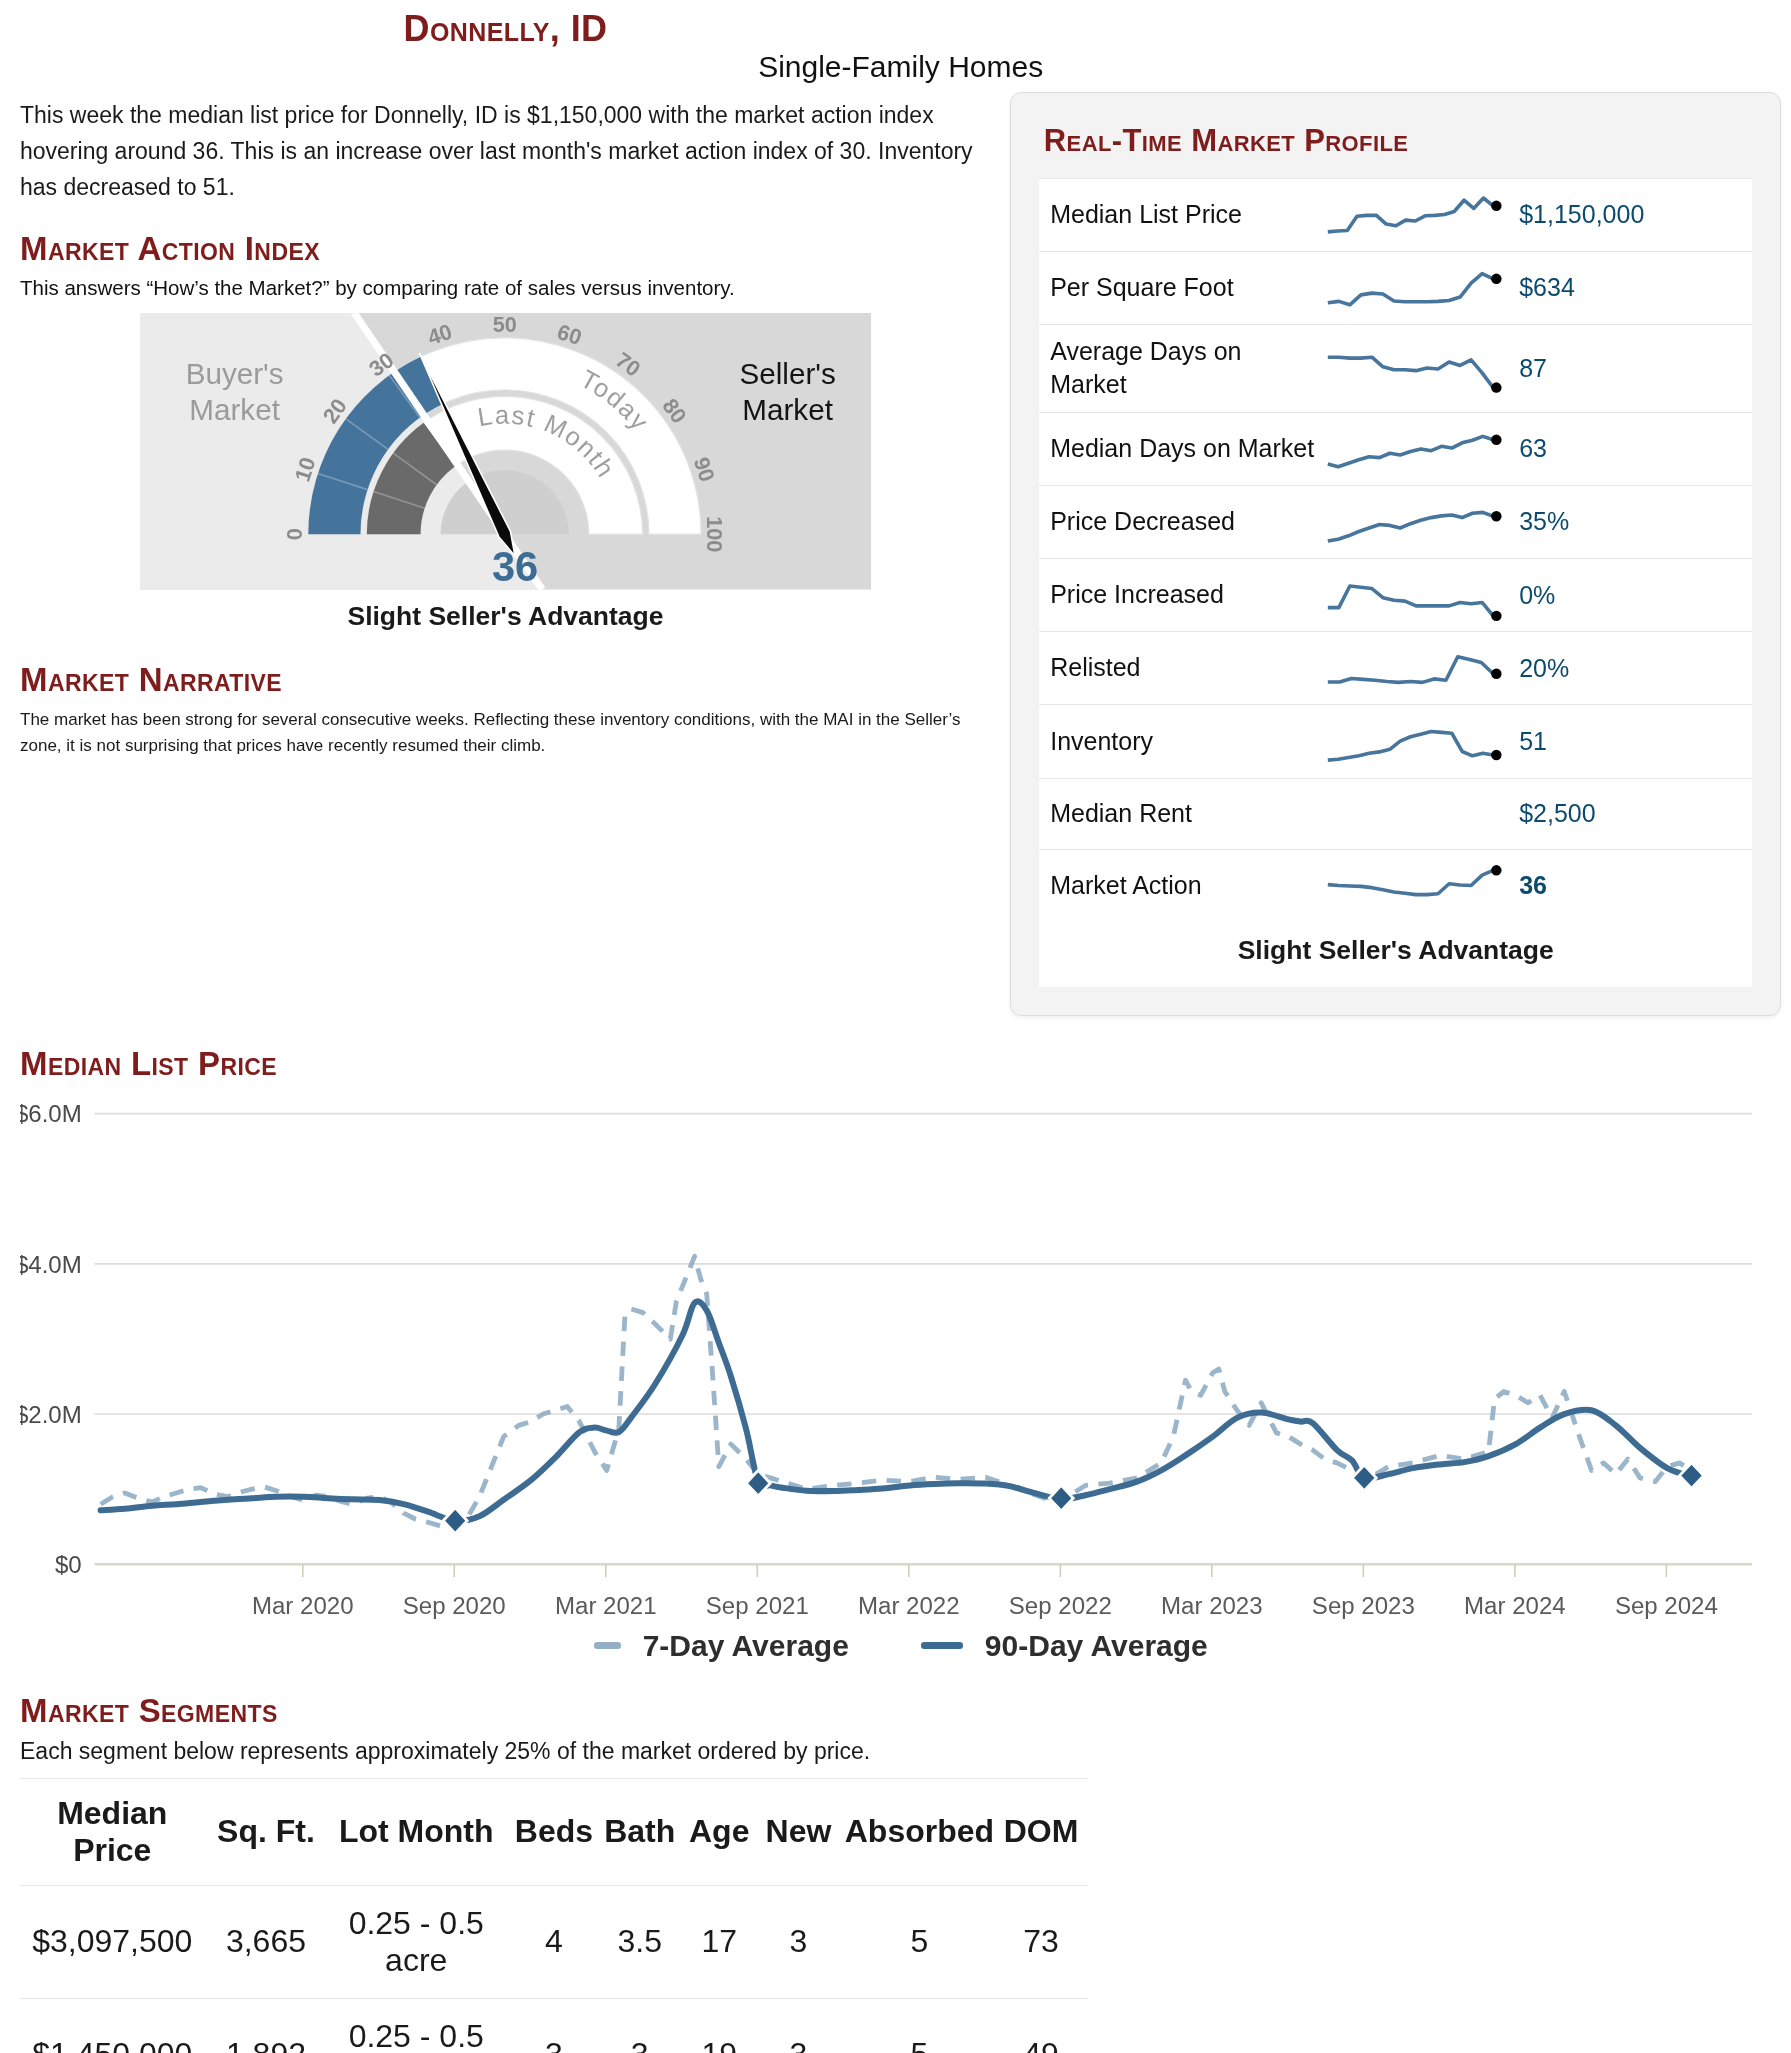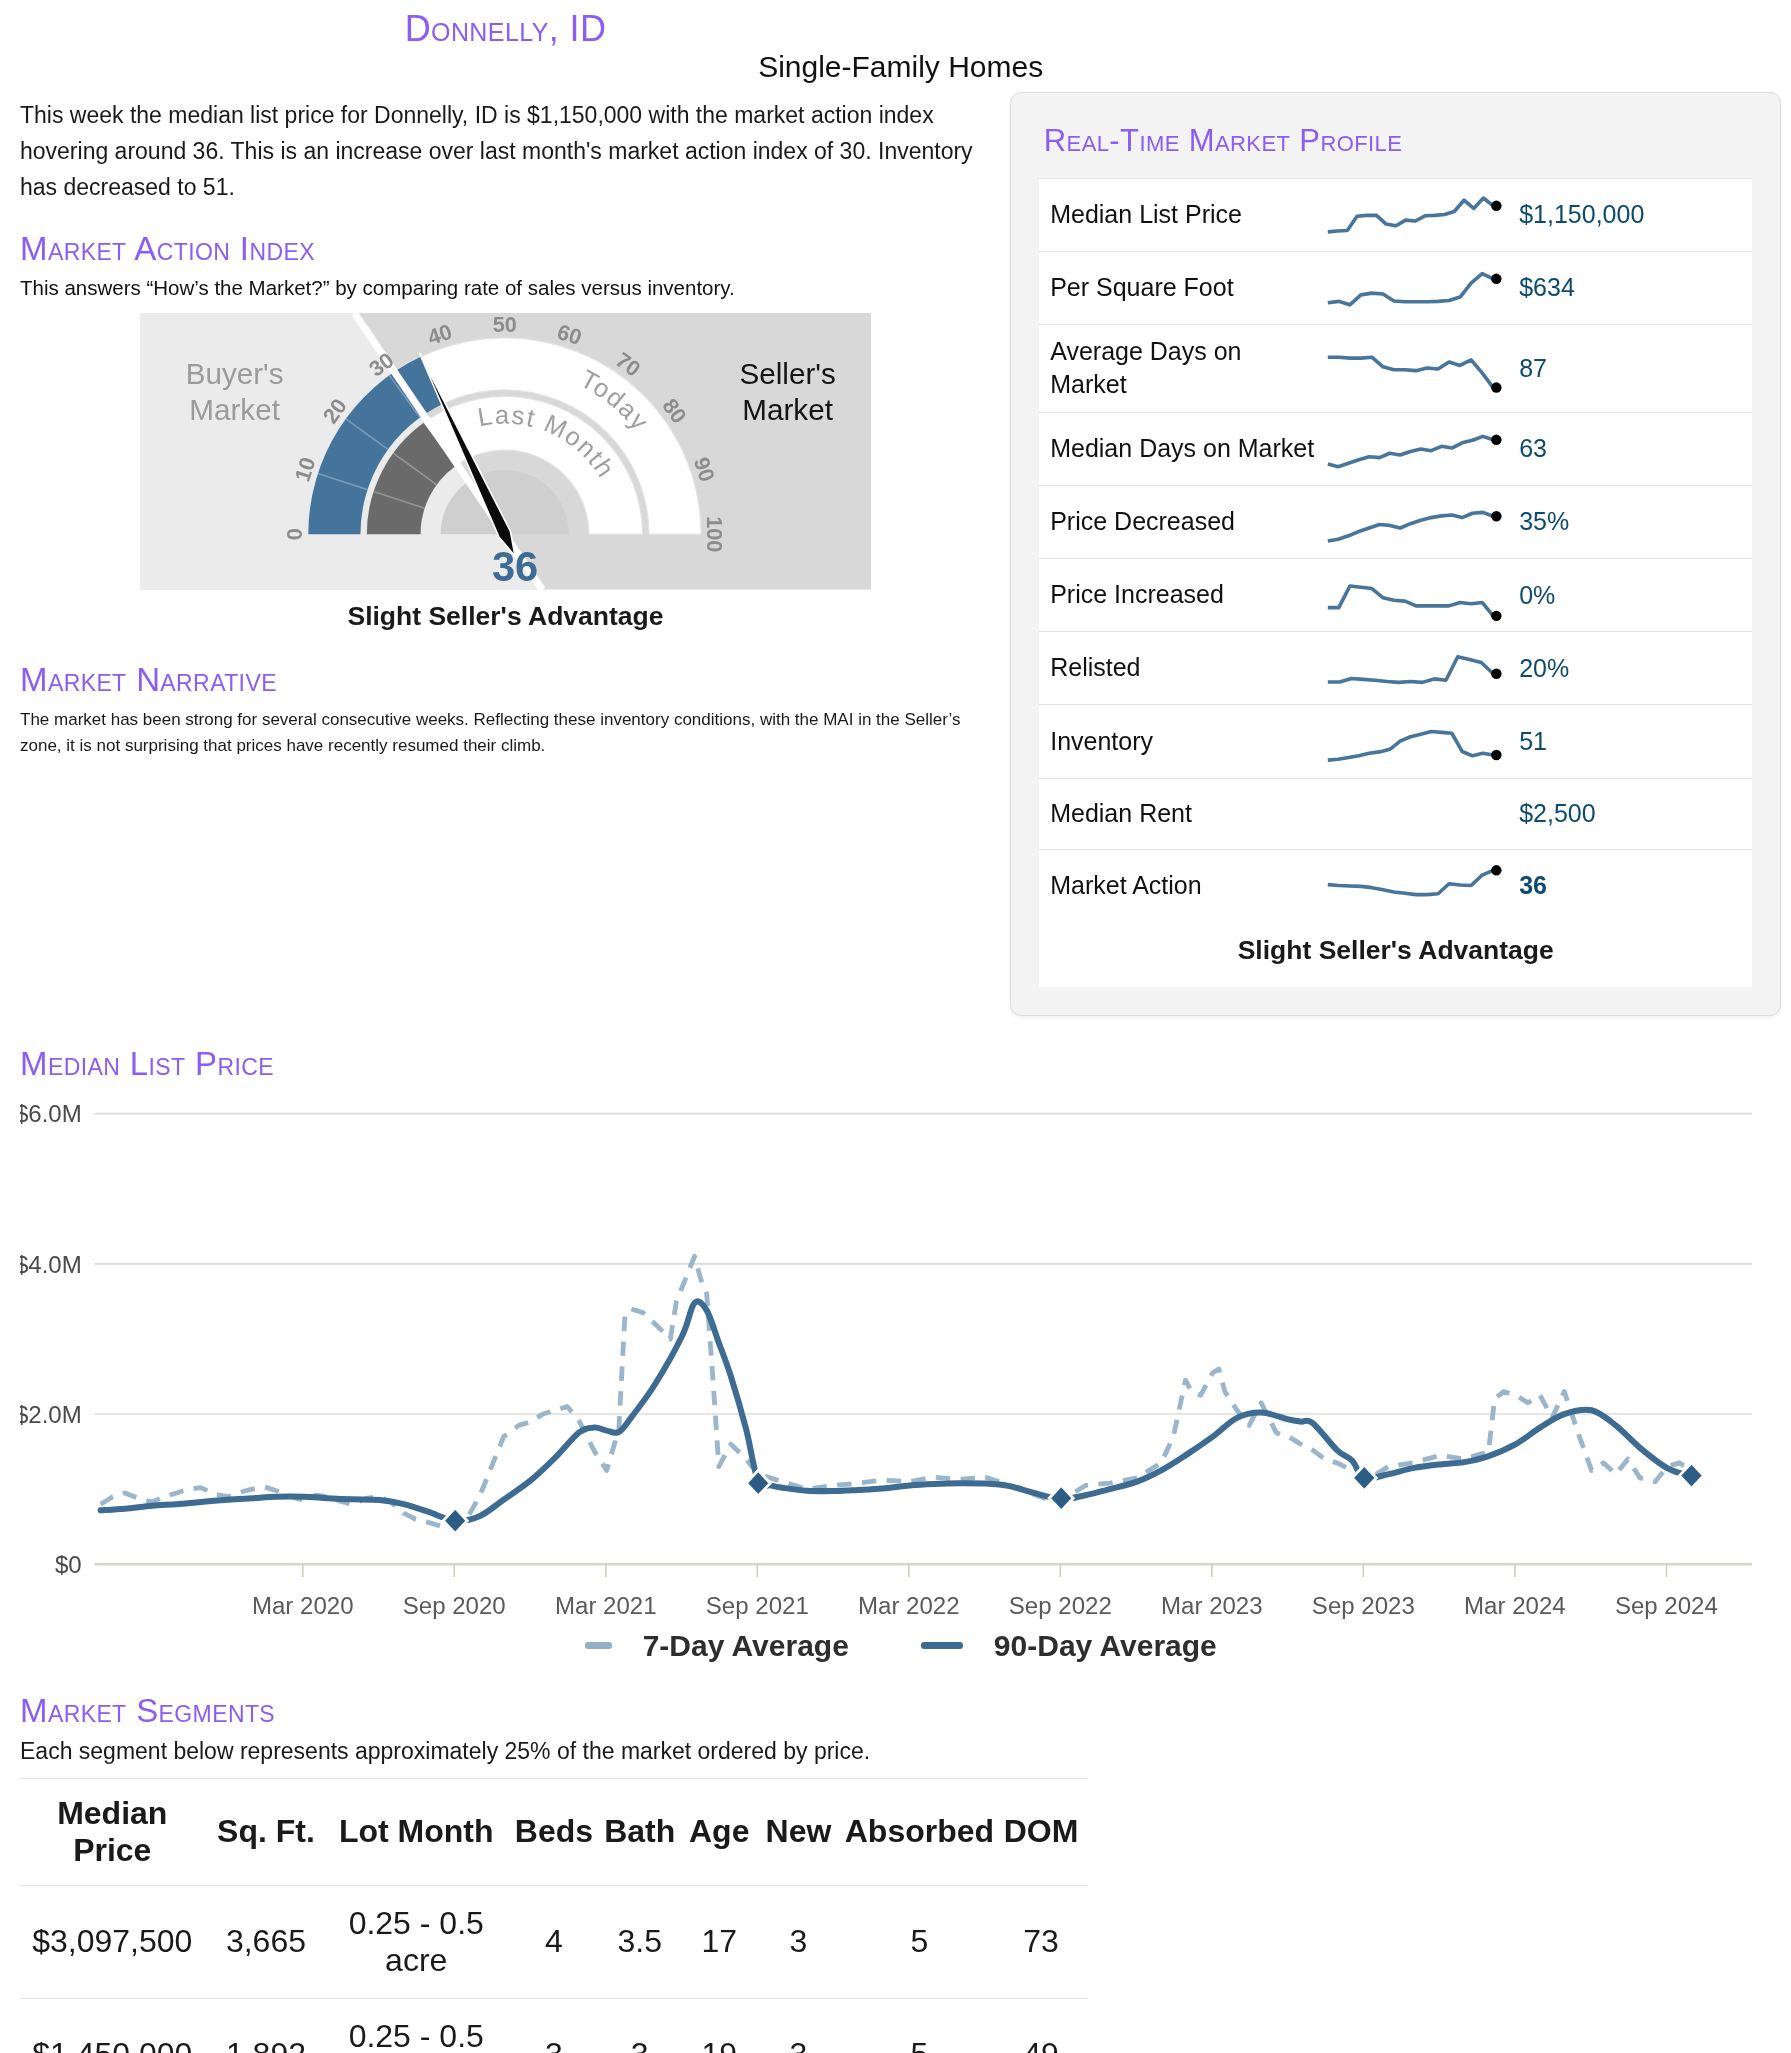--- a/index.html
+++ b/index.html
@@ -1,19 +1,19 @@
 <!DOCTYPE html>
 <html style="font-size:13px"><head>
 <meta charset="utf-8">
 <style>
   html,body{margin:0;padding:0}
   body{width:1791px;height:2053px;overflow:hidden;background:#fff;
        font-family:"Liberation Sans",sans-serif;color:#1a1a1a}
   .page{padding:4.8px 9.6px 0 20px}
-  .sc{font-variant:small-caps;font-weight:400;color:#8b5cf6;letter-spacing:0.4px}
+  .sc{font-variant:small-caps;font-weight:700;color:#7f1d1d;letter-spacing:0.4px}
   .h1{font-size:36px;text-align:center;width:971px;margin:3.2px 0 0}
   .subtitle{font-size:30px;text-align:center;margin:0 0 8px;font-weight:400;color:#111}
   .cols{display:flex;gap:19px;align-items:flex-start}
   .left{width:971px;flex:0 0 auto}
   .right{flex:1 1 auto}
   .intro{font-size:23px;line-height:1.56;margin:6.4px 0 0}
   .h2{font-size:33px;margin:29px 0 8px}
   .h2.first{margin-top:24px}
   .mai-desc{font-size:20.5px;margin:1.6px 0 13px;color:#111}
   .gauge-wrap{width:731px;margin:6.4px auto 0}
@@ -27,21 +27,21 @@
   .prow{display:flex;align-items:center;border-top:1.6px solid #e5e5e5;padding:9.6px 11.2px;min-height:51px}
   .prow .lab{width:273px;font-size:25px;line-height:1.35;color:#111}
   .prow .spark{width:183px}
   .prow .spark svg{display:block}
   .prow .val{flex:1;font-size:25px;padding-left:13px;color:#0c4a6e}
   .prow .val.bold{font-weight:700}
   .pstatus{font-size:26.5px;font-weight:700;text-align:center;padding:13px 0 21px;background:#fff}
   #chart-box svg{display:block}
   .legend{display:flex;justify-content:center;align-items:center;gap:72px;margin:1.6px 0 3.2px;
           font-size:30px;font-weight:700;color:#2e2e2e}
-  .legend .item{display:flex;align-items:center;gap:31px}
+  .legend .item{display:flex;align-items:center;gap:22px}
   .legend .sw{height:6.4px;border-radius:3.2px;display:inline-block}
   .seg-desc{font-size:23px;margin:8px 0 3.2px}
   table.seg{border-collapse:collapse;width:1068px;margin-top:13px}
   .seg th,.seg td{text-align:center;font-size:32px;padding:19px 9.6px 19px 0;border-top:1.6px solid #e5e5e5}
   .seg th{font-weight:700;padding-top:16px;padding-bottom:16px}
   .seg tr:last-child td{border-bottom:1.6px solid #e5e5e5}
 </style>
 </head>
 <body>
 

